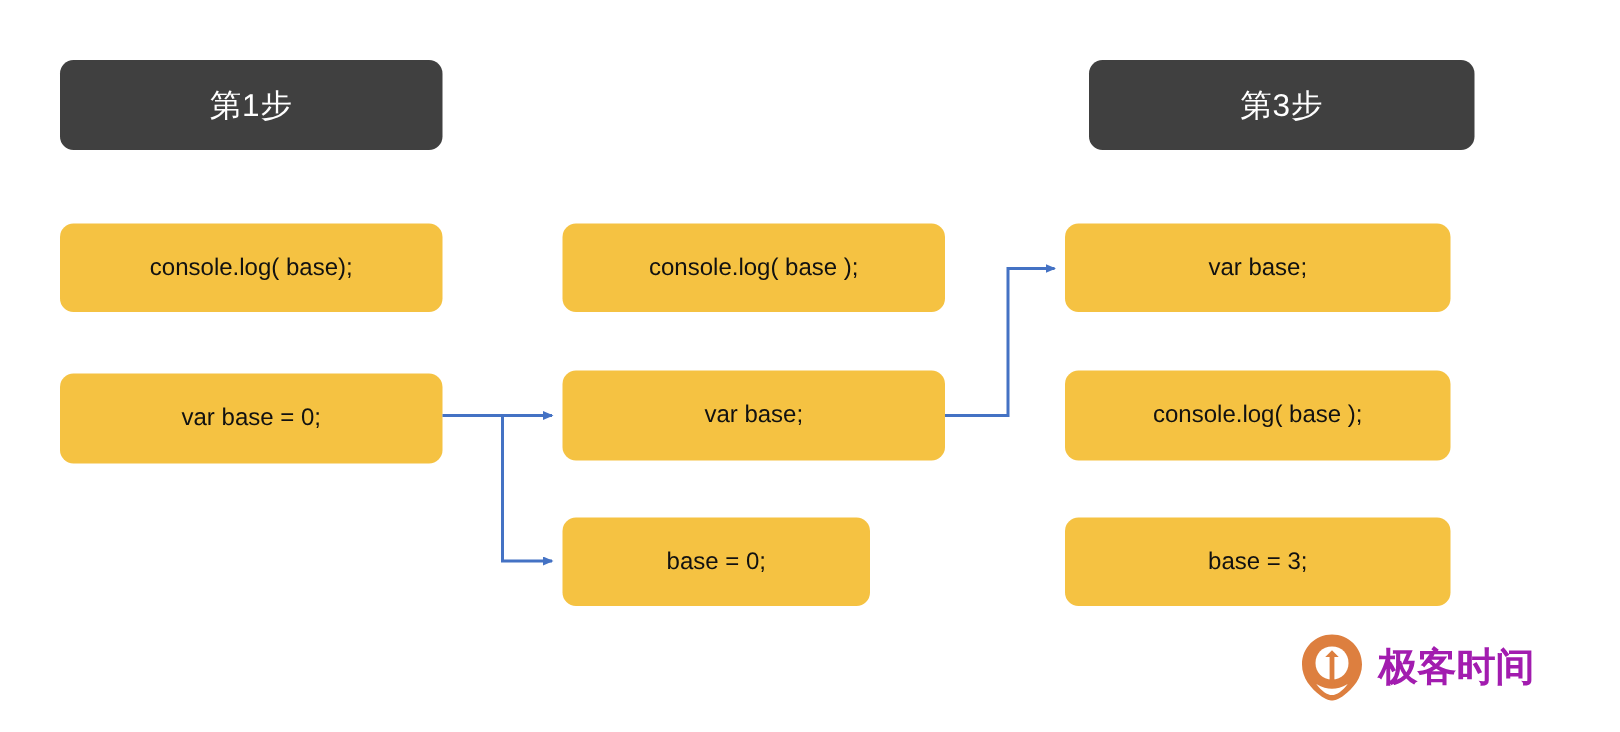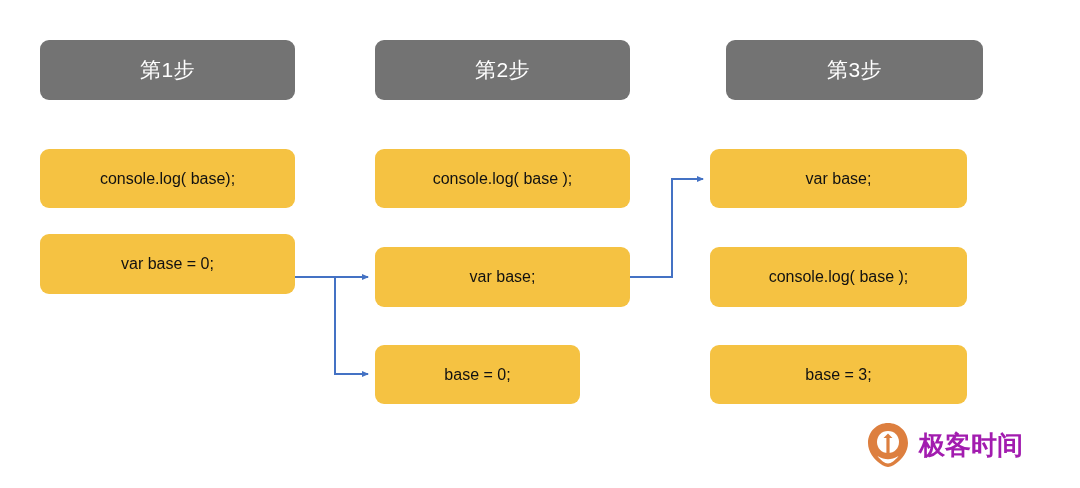--- a/index.html
+++ b/index.html
@@ -27,21 +27,21 @@
     position: absolute;
     box-sizing: border-box;
     border-radius: 9px;
     display: flex;
     align-items: center;
     justify-content: center;
     white-space: nowrap;
   }
 
   .header-box {
-    background: #737373;
+    background: #404040;
     color: #ffffff;
     font-size: 21px;
     letter-spacing: 0.5px;
   }
 
   .code-box {
     background: #f5c242;
     color: #111111;
     font-size: 16px;
   }
@@ -81,23 +81,22 @@
 </style>
 </head>
 <body>
 
 <div id="diagram">
 
   <div class="box header-box" style="left:40px; top:40px; width:255px; height:60px;">第1步</div>
 
   <div class="box code-box" style="left:40px; top:149px; width:255px; height:59px;">console.log( base);</div>
 
-  <div class="box code-box" style="left:40px; top:234px; width:255px; height:60px;">var base = 0;</div>
+  <div class="box code-box" style="left:40px; top:249px; width:255px; height:60px;">var base = 0;</div>
 
-  <div class="box header-box" style="left:375px; top:40px; width:255px; height:60px;">第2步</div>
 
   <div class="box code-box" style="left:375px; top:149px; width:255px; height:59px;">console.log( base );</div>
 
   <div class="box code-box" style="left:375px; top:247px; width:255px; height:60px;">var base;</div>
 
   <div class="box code-box" style="left:375px; top:345px; width:205px; height:59px;">base = 0;</div>
 
   <div class="box header-box" style="left:710px; top:40px; width:257px; height:60px;margin-left:16px;">第3步</div>
 
   <div class="box code-box" style="left:710px; top:149px; width:257px; height:59px;">var base;</div>

